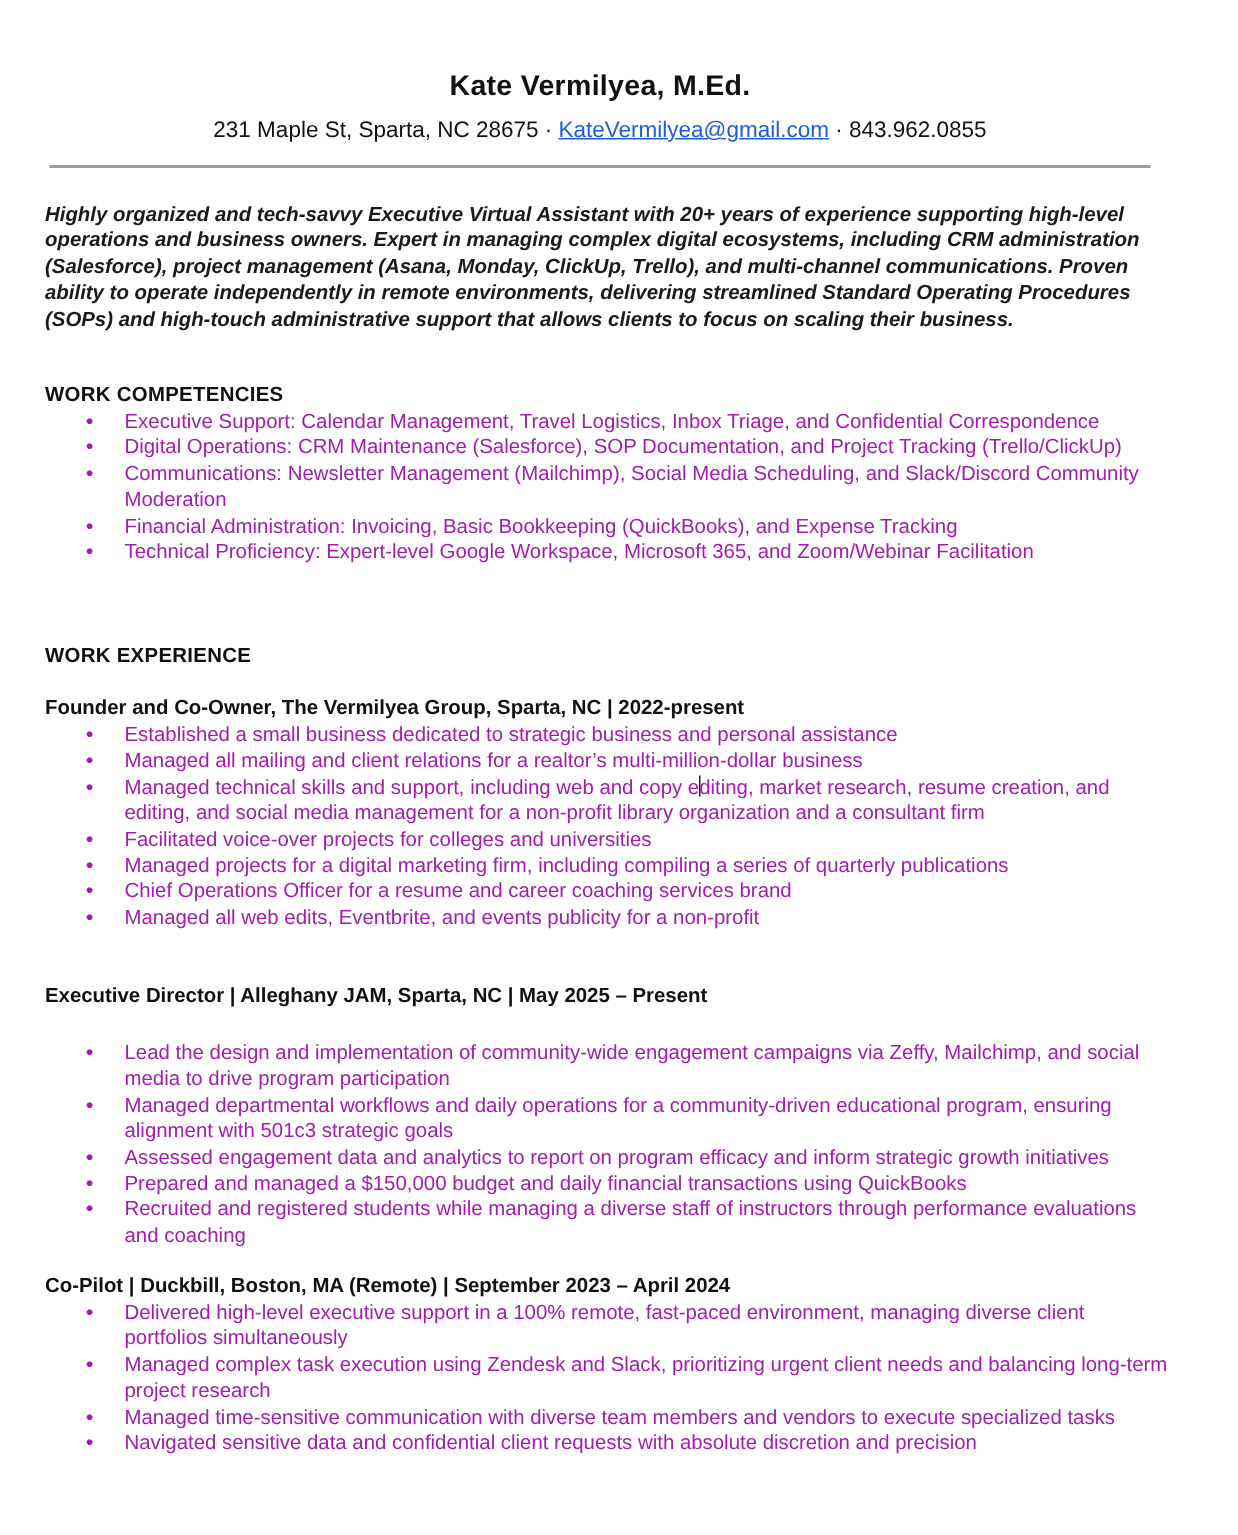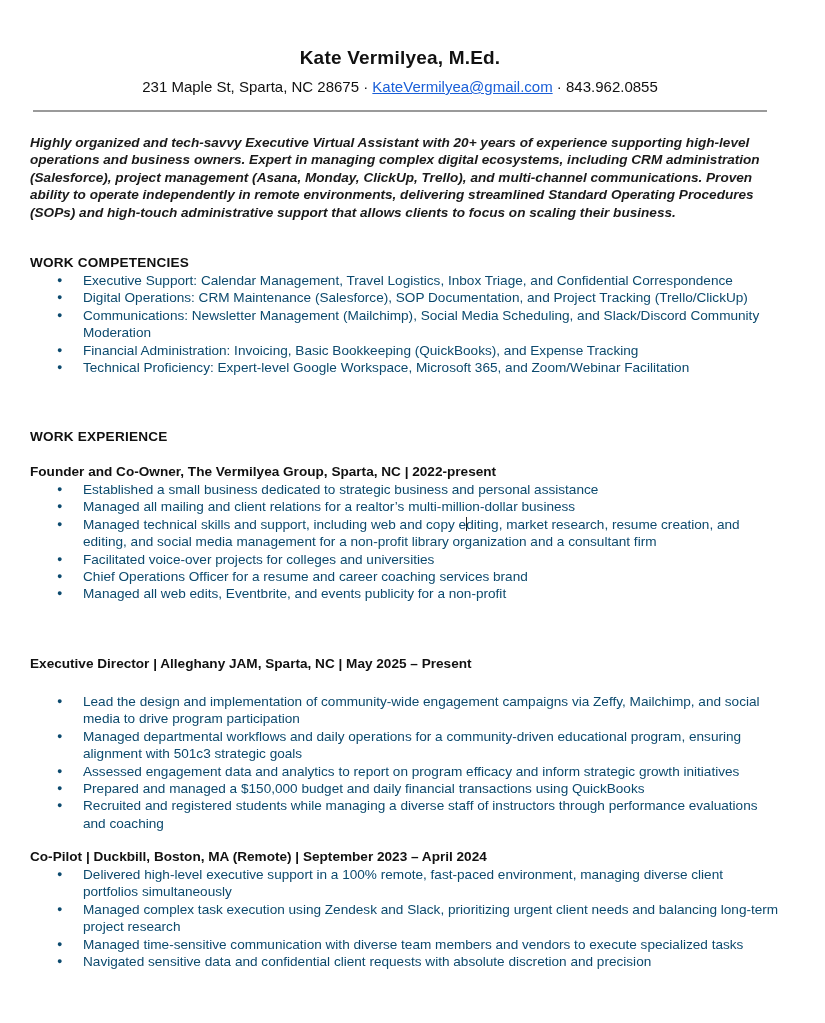--- a/index.html
+++ b/index.html
@@ -29,21 +29,21 @@
     color: #1a1a1a;
   }
   .section-h {
     position: absolute; left: 30px; font-weight: bold; font-size: 13.6px; letter-spacing: 0.2px;
   }
   .job-h {
     position: absolute; left: 30px; font-weight: bold; font-size: 13.6px;
   }
   ul.list {
     position: absolute; left: 0; margin: 0; padding: 0; list-style: none;
-    width: 780px; font-size: 13.6px; line-height: 17.4px; color: #0c4a6e;
+    width: 780px; font-size: 13.6px; line-height: 17.4px; color: #a21caf;
   }
   ul.list li { position: relative; padding-left: 83px; }
   ul.list li::before {
     content: "\25CF"; position: absolute; left: 57px; top: 0; font-size: 9px;
   }
   .cursor { display: inline-block; width: 1px; height: 14px; background: #222; vertical-align: -2px; margin: 0 -0.5px; }
 </style>
 </head>
 <body>
 
@@ -69,20 +69,21 @@
   </ul>
 
   <div class="section-h" style="top:429px;">WORK EXPERIENCE</div>
 
   <div class="job-h" style="top:464px;">Founder and Co-Owner, The Vermilyea Group, Sparta, NC | 2022-present</div>
   <ul class="list" style="top:481px;">
     <li>Established a small business dedicated to strategic business and personal assistance</li>
     <li>Managed all mailing and client relations for a realtor’s multi-million-dollar business</li>
     <li><span>Managed technical skills and support, including web and copy e</span><span class="cursor"></span><span>diting, market research, resume creation, and editing, and social media management for a non-profit library organization and a consultant firm</span></li>
     <li>Facilitated voice-over projects for colleges and universities</li>
+    <li>Managed projects for a digital marketing firm, including compiling a series of quarterly publications</li>
     <li>Chief Operations Officer for a resume and career coaching services brand</li>
     <li>Managed all web edits, Eventbrite, and events publicity for a non-profit</li>
   </ul>
 
   <div class="job-h" style="top:656px;">Executive Director | Alleghany JAM, Sparta, NC | May 2025 – Present</div>
   <ul class="list" style="top:693px;">
     <li>Lead the design and implementation of community-wide engagement campaigns via Zeffy, Mailchimp, and social media to drive program participation</li>
     <li>Managed departmental workflows and daily operations for a community-driven educational program, ensuring alignment with 501c3 strategic goals</li>
     <li>Assessed engagement data and analytics to report on program efficacy and inform strategic growth initiatives</li>
     <li>Prepared and managed a $150,000 budget and daily financial transactions using QuickBooks</li>

